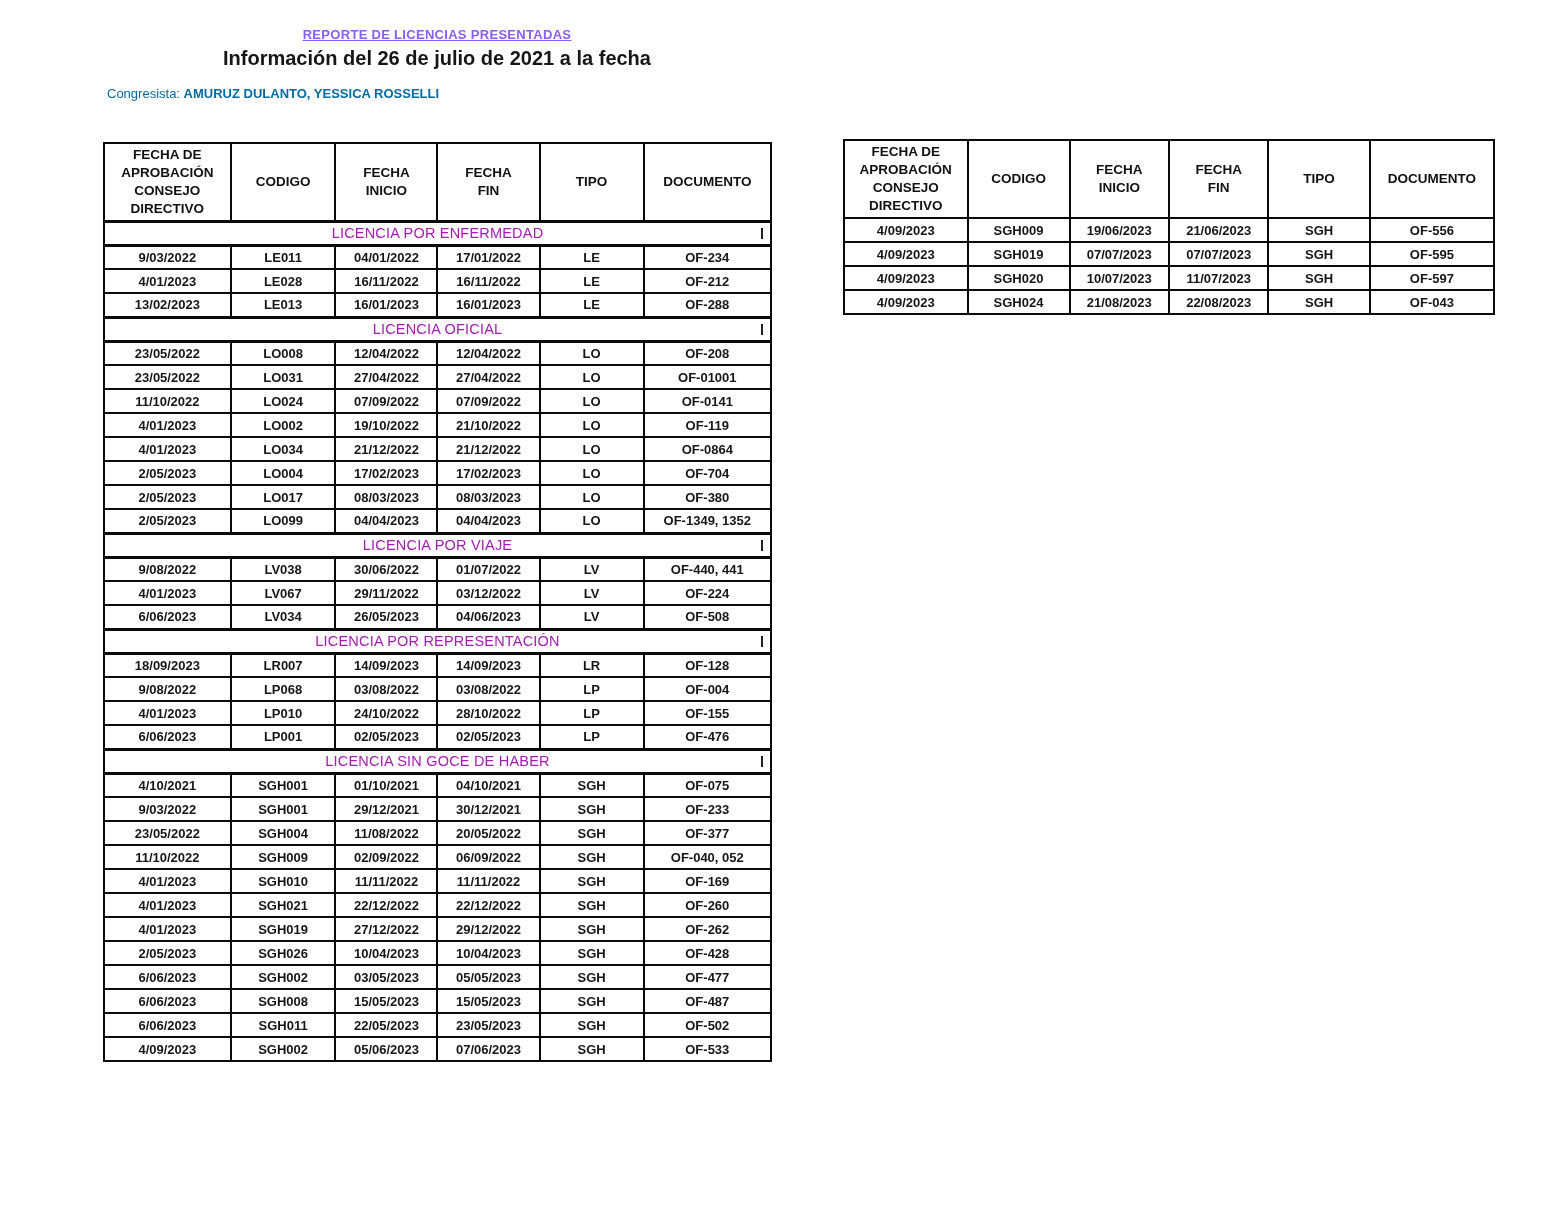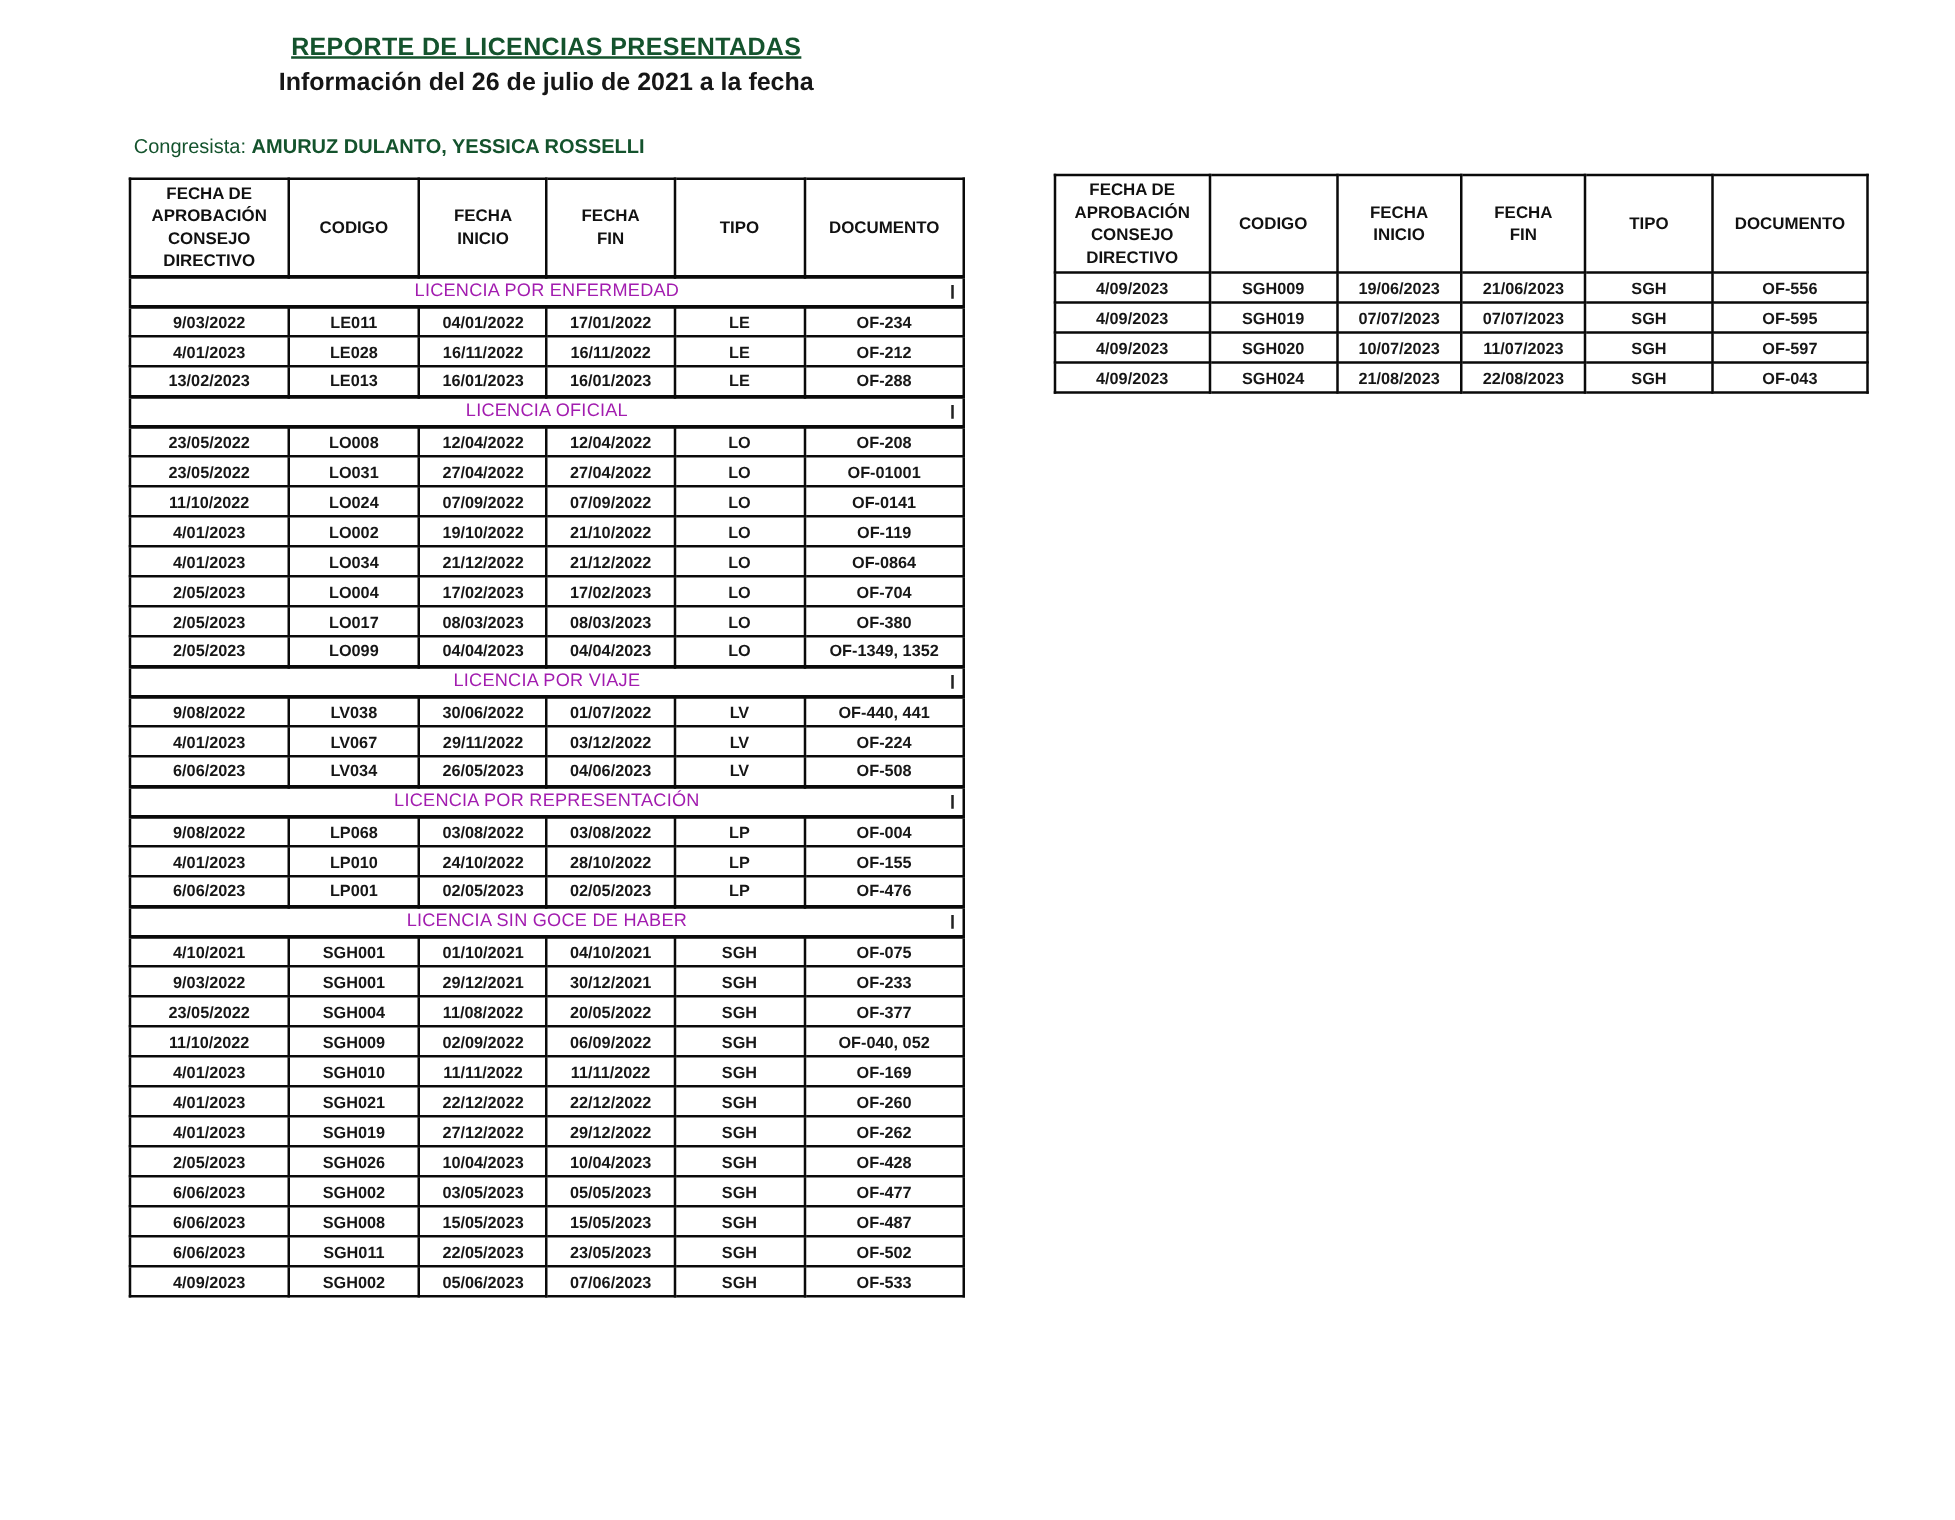--- a/index.html
+++ b/index.html
@@ -12,32 +12,32 @@
     overflow: hidden;
   }
   .page { position: relative; width: 1564px; height: 1216px; background: #fff; }
 
   
   .title-block {
     position: absolute; top: 27px; left: 137px; width: 600px;
     text-align: center;
   }
   .doc-title {
-    font-size: 20px; font-weight: bold;
+    font-size: 13px; font-weight: bold;
     text-decoration: underline;
     letter-spacing: 0.3px;
-    color: #14532d;
+    color: #8b5cf6;
   }
   .doc-subtitle {
     font-size: 20px; font-weight: bold; margin-top: 5px;
     color: #161616;
   }
   .congresista {
-    position: absolute; top: 109px; left: 107px;
-    font-size: 16px; color: #14532d;
+    position: absolute; top: 86px; left: 107px;
+    font-size: 13px; color: #0369a1;
   }
   .congresista .name { font-weight: bold; }
 
   
   table.lic-table {
     position: absolute;
     border-collapse: collapse;
     table-layout: fixed;
     background: #fff;
     padding-left: 15px;
@@ -251,20 +251,28 @@
           <td>LV034</td>
           <td>26/05/2023</td>
           <td>04/06/2023</td>
           <td>LV</td>
           <td>OF-508</td>
         </tr>
         <tr class="section-row">
           <td colspan="6">LICENCIA POR REPRESENTACIÓN</td>
         </tr>
         <tr>
+          <td>18/09/2023</td>
+          <td>LR007</td>
+          <td>14/09/2023</td>
+          <td>14/09/2023</td>
+          <td>LR</td>
+          <td>OF-128</td>
+        </tr>
+        <tr>
           <td>9/08/2022</td>
           <td>LP068</td>
           <td>03/08/2022</td>
           <td>03/08/2022</td>
           <td>LP</td>
           <td>OF-004</td>
         </tr>
         <tr>
           <td>4/01/2023</td>
           <td>LP010</td>

